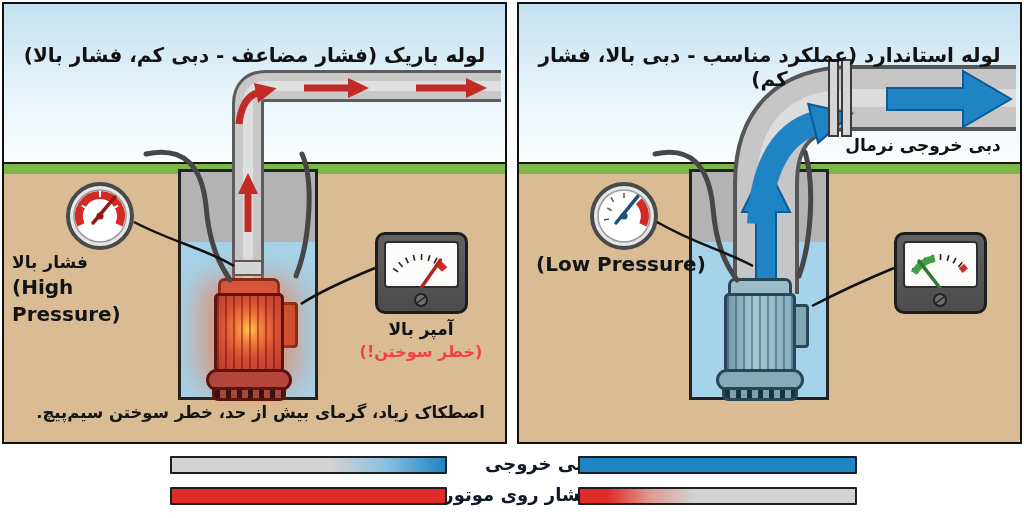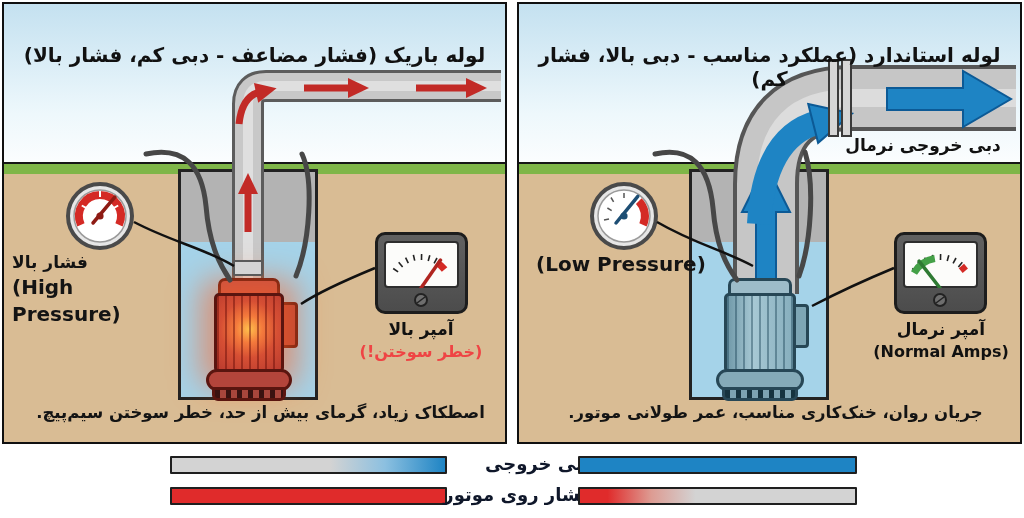--- a/index.html
+++ b/index.html
@@ -200,41 +200,36 @@
         <line x1="30.7" y1="19.7" x2="29.4" y2="13.9"></line>
         <line x1="37.5" y1="19" x2="37.6" y2="13"></line>
         <line x1="44.2" y1="20" x2="45.8" y2="14.2"></line>
         <line x1="50.1" y1="22.3" x2="53" y2="17"></line>
         <line x1="55.4" y1="25.9" x2="59.3" y2="21.3"></line>
       </g>
       <path d="M11,32 A30,30 0 0 1 31.8,17.5" fill="none" stroke="#44a047" stroke-width="7"></path>
       <line x1="57.7" y1="29.6" x2="63" y2="25.1" stroke="#d42a25" stroke-width="6"></line>
       <line x1="37" y1="47" x2="16.1" y2="20.2" stroke="#2f7a33" stroke-width="3.5" stroke-linecap="round"></line>
     </svg>
-    <div class="abs meter-label" style="left:342px;top:314px;width:160px;">
-      <div class="l1" dir="rtl">آمپر نرمال</div>
-      <div class="l2">(Normal Amps)</div>
-    </div>
 
     <svg class="layer" width="497" height="434" viewBox="0 0 497 434">
       <g fill="none" stroke="#474747" stroke-width="5" stroke-linecap="round">
         <path d="M136,150 C172,142 190,162 194,204 C197,240 206,260 218,276"></path>
         <path d="M286,148 C296,180 292,240 280,272"></path>
       </g>
       <g fill="none" stroke="#111" stroke-width="2.5">
         <path d="M138,218 C176,240 204,246 234,262"></path>
         <path d="M375,264 C346,276 316,290 293,302"></path>
       </g>
       <circle cx="421" cy="296" r="6" fill="#6e6e6e" stroke="#222" stroke-width="2"></circle>
       <line x1="417" y1="299" x2="425" y2="293" stroke="#222" stroke-width="1.5"></line>
     </svg>
 
     <div class="abs title" dir="rtl">لوله استاندارد (عملکرد مناسب - دبی بالا، فشار کم)</div>
     <div class="abs flow-label" dir="rtl" style="left:318px;top:131px;width:172px;">دبی خروجی نرمال</div>
-    <div class="abs caption" dir="rtl">جریان روان، خنک‌کاری مناسب، عمر طولانی موتور.</div>
   </div>
 
   <div class="abs" style="left:0;top:443px;width:1024px;height:75px;">
     <div class="abs legend-bar lb-gray-blue" style="left:170px;top:13px;width:277px;"></div>
     <div class="abs legend-label" dir="rtl" style="left:432px;top:10px;width:160px;">دبی خروجی</div>
     <div class="abs legend-bar lb-blue" style="left:578px;top:13px;width:279px;"></div>
 
     <div class="abs legend-bar lb-red" style="left:170px;top:44px;width:277px;"></div>
     <div class="abs legend-label" dir="rtl" style="left:432px;top:41px;width:160px;">فشار روی موتور</div>
     <div class="abs legend-bar lb-red-gray" style="left:578px;top:44px;width:279px;"></div>

